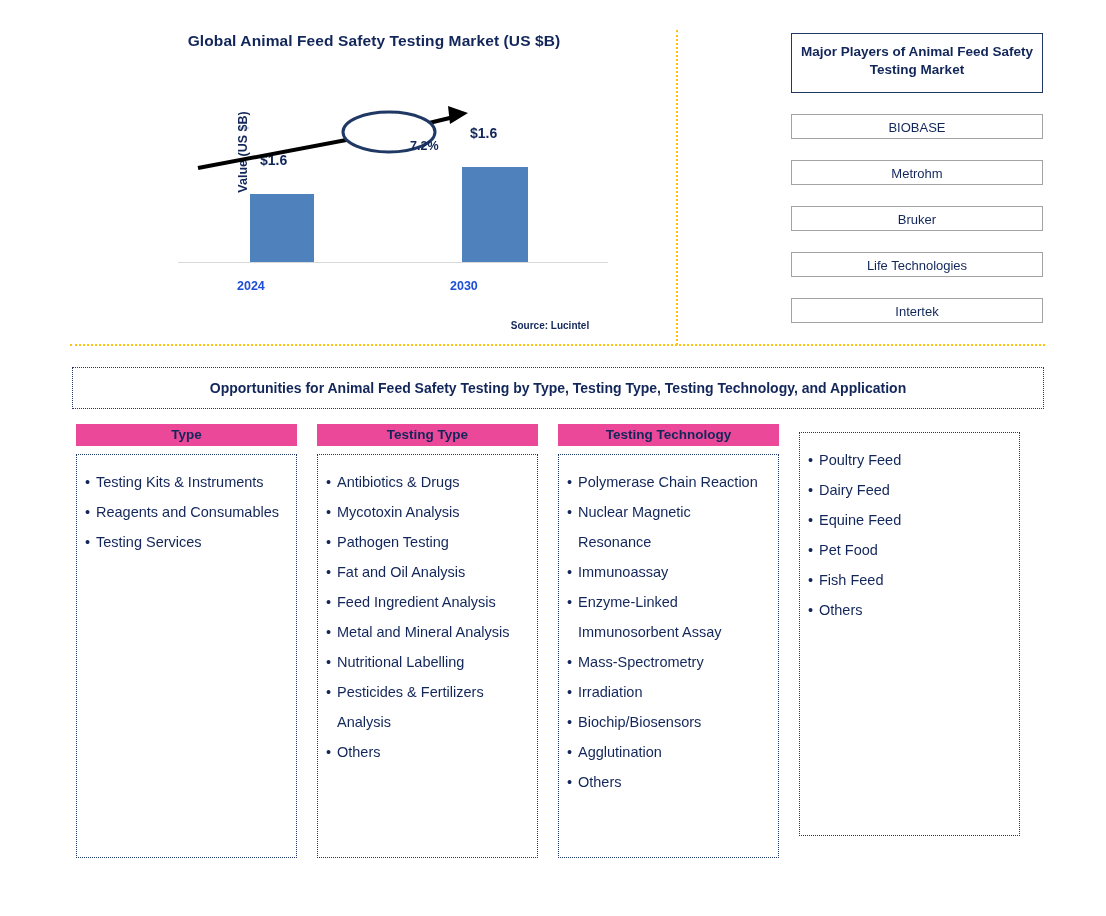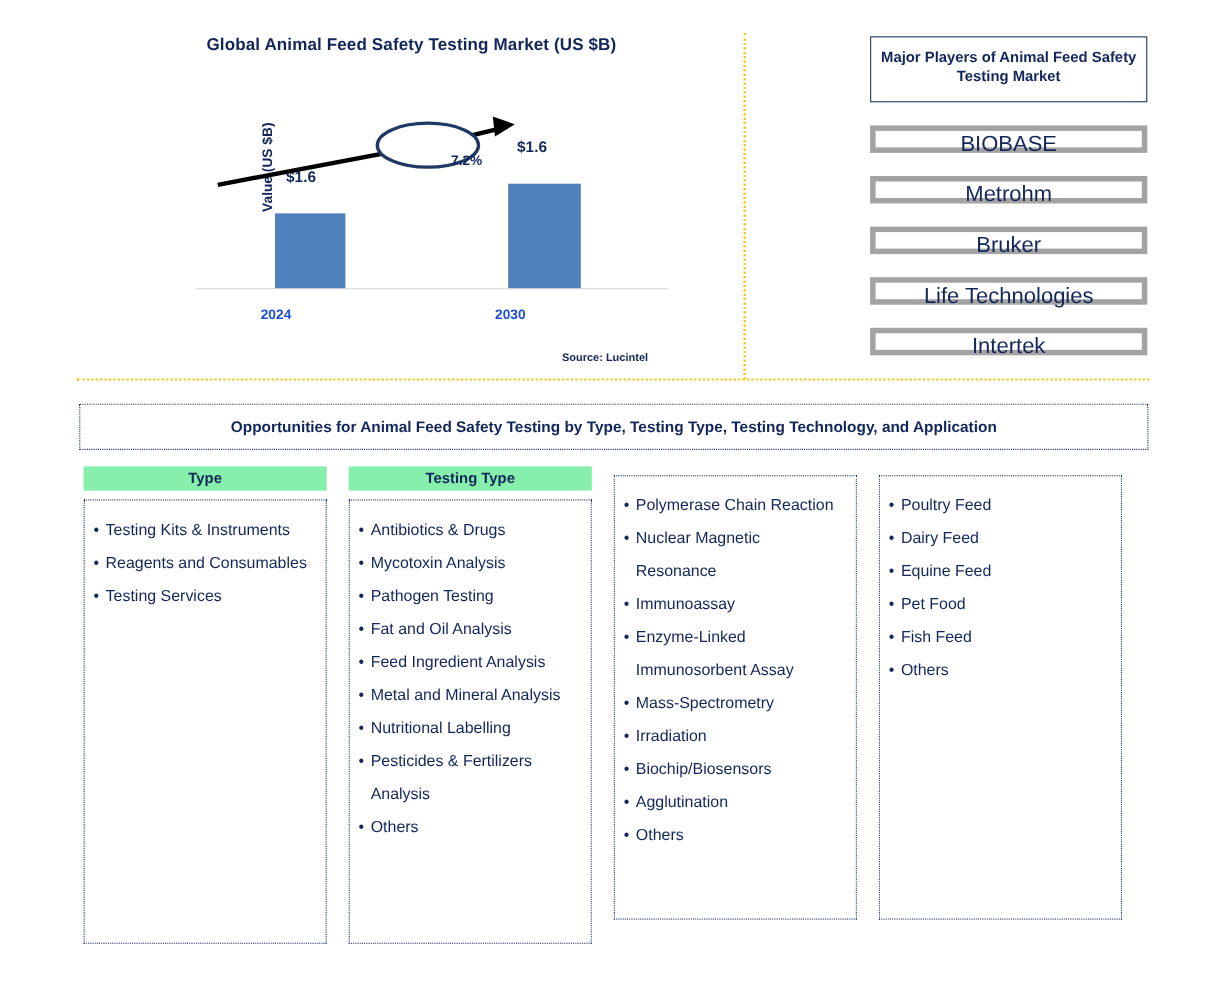--- a/index.html
+++ b/index.html
@@ -136,23 +136,23 @@
     padding: 9px 6px;
     text-align: center;
     font-size: 13.5px;
     font-weight: bold;
     color: #12265A;
     line-height: 1.35;
     height: 60px;
     box-sizing: border-box;
   }
   .player-box {
-    border: 5px solid #a3a3a3;
-    text-align: center;
-    font-size: 20px;
+    border: 1px solid #a3a3a3;
+    text-align: center;
+    font-size: 13px;
     color: #12265A;
     height: 25px;
     line-height: 25px;
     box-sizing: border-box;
   }
   #player-list { margin-top: 21px; }
   #player-list .player-box { margin-bottom: 21px; }
 
   
   #opportunities-banner {
@@ -175,21 +175,21 @@
     position: absolute;
     left: 76px; top: 424px;
     width: 944px;
     display: flex;
     justify-content: space-between;
   }
   .segment-col {
     width: 221px;
   }
   .segment-header {
-    background: #86efac;
+    background: #ec4899;
     text-align: center;
     font-size: 13.5px;
     font-weight: bold;
     color: #12265A;
     height: 22px;
     line-height: 22px;
   }
   .segment-body {
     margin-top: 8px;
     border: 1.5px dotted #1F3864;
@@ -322,20 +322,21 @@
         <span class="item-text">Pesticides &amp; Fertilizers Analysis</span>
       </div>
       <div class="segment-item">
         <span class="bullet">•</span>
         <span class="item-text">Others</span>
       </div>
     </div>
   </div>
 
   <div class="segment-col">
+    <div class="segment-header">Testing Technology</div>
     <div class="segment-body">
       <div class="segment-item">
         <span class="bullet">•</span>
         <span class="item-text">Polymerase Chain Reaction</span>
       </div>
       <div class="segment-item">
         <span class="bullet">•</span>
         <span class="item-text">Nuclear Magnetic Resonance</span>
       </div>
       <div class="segment-item">

